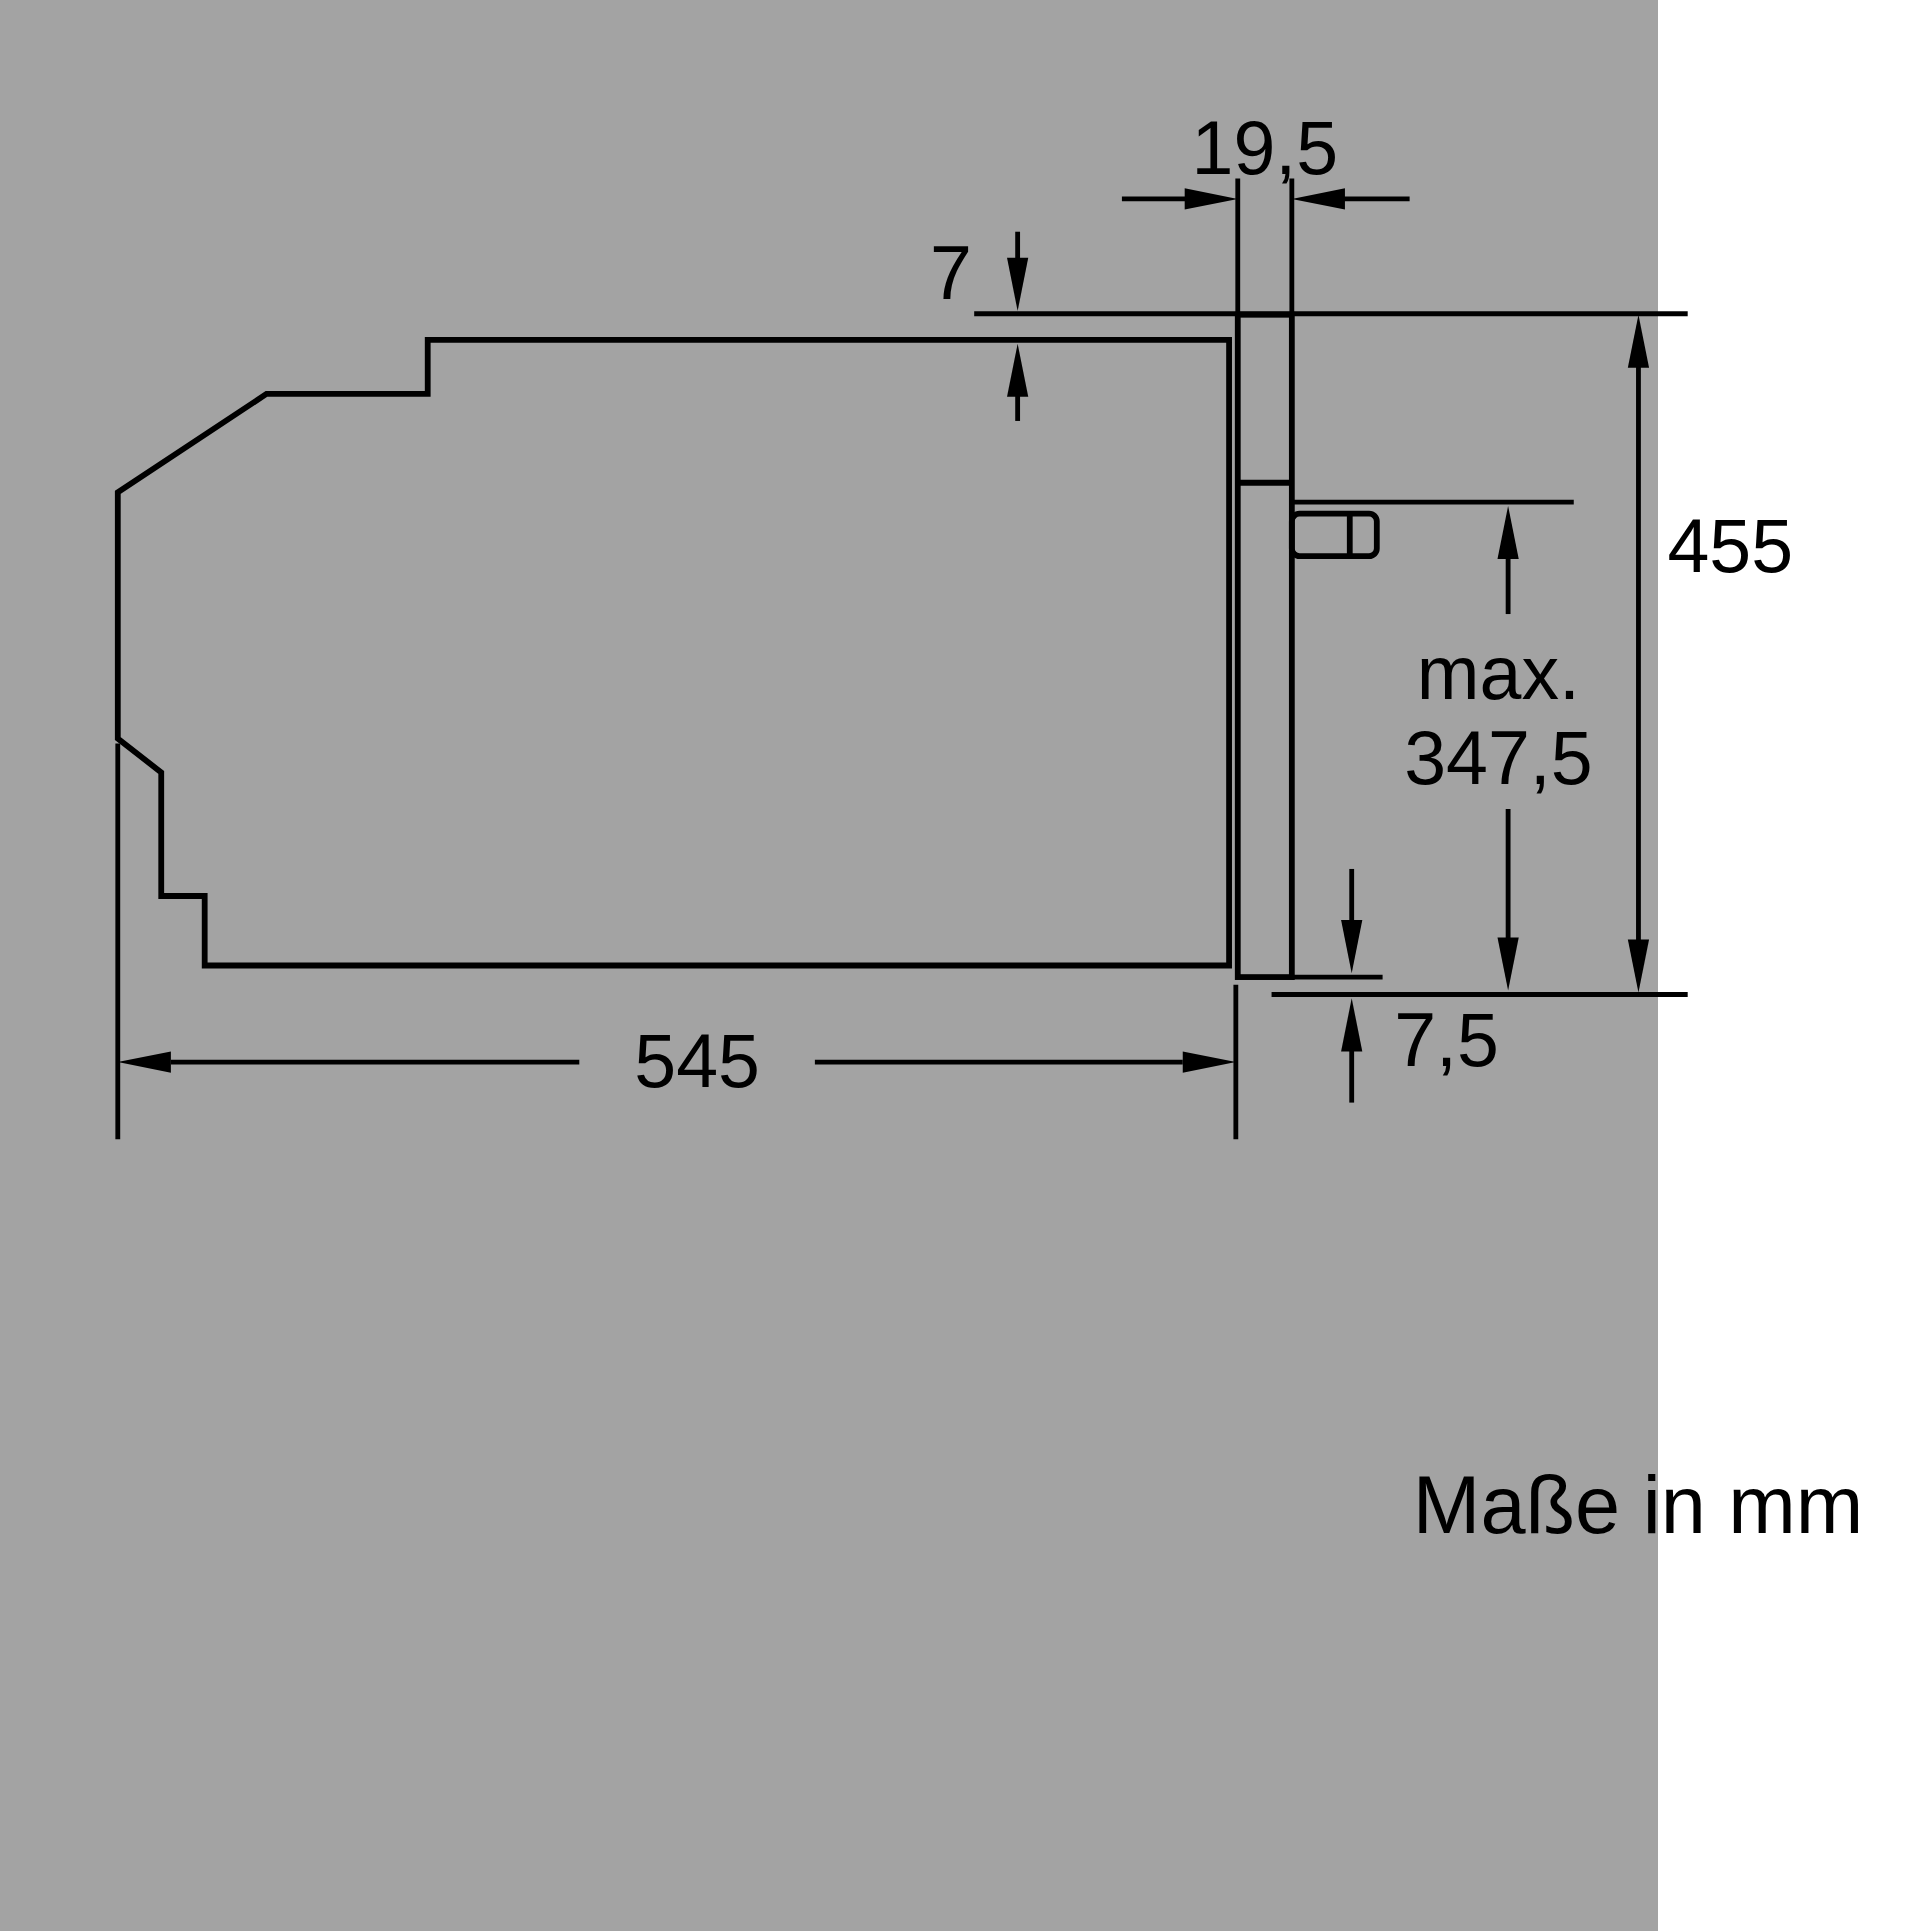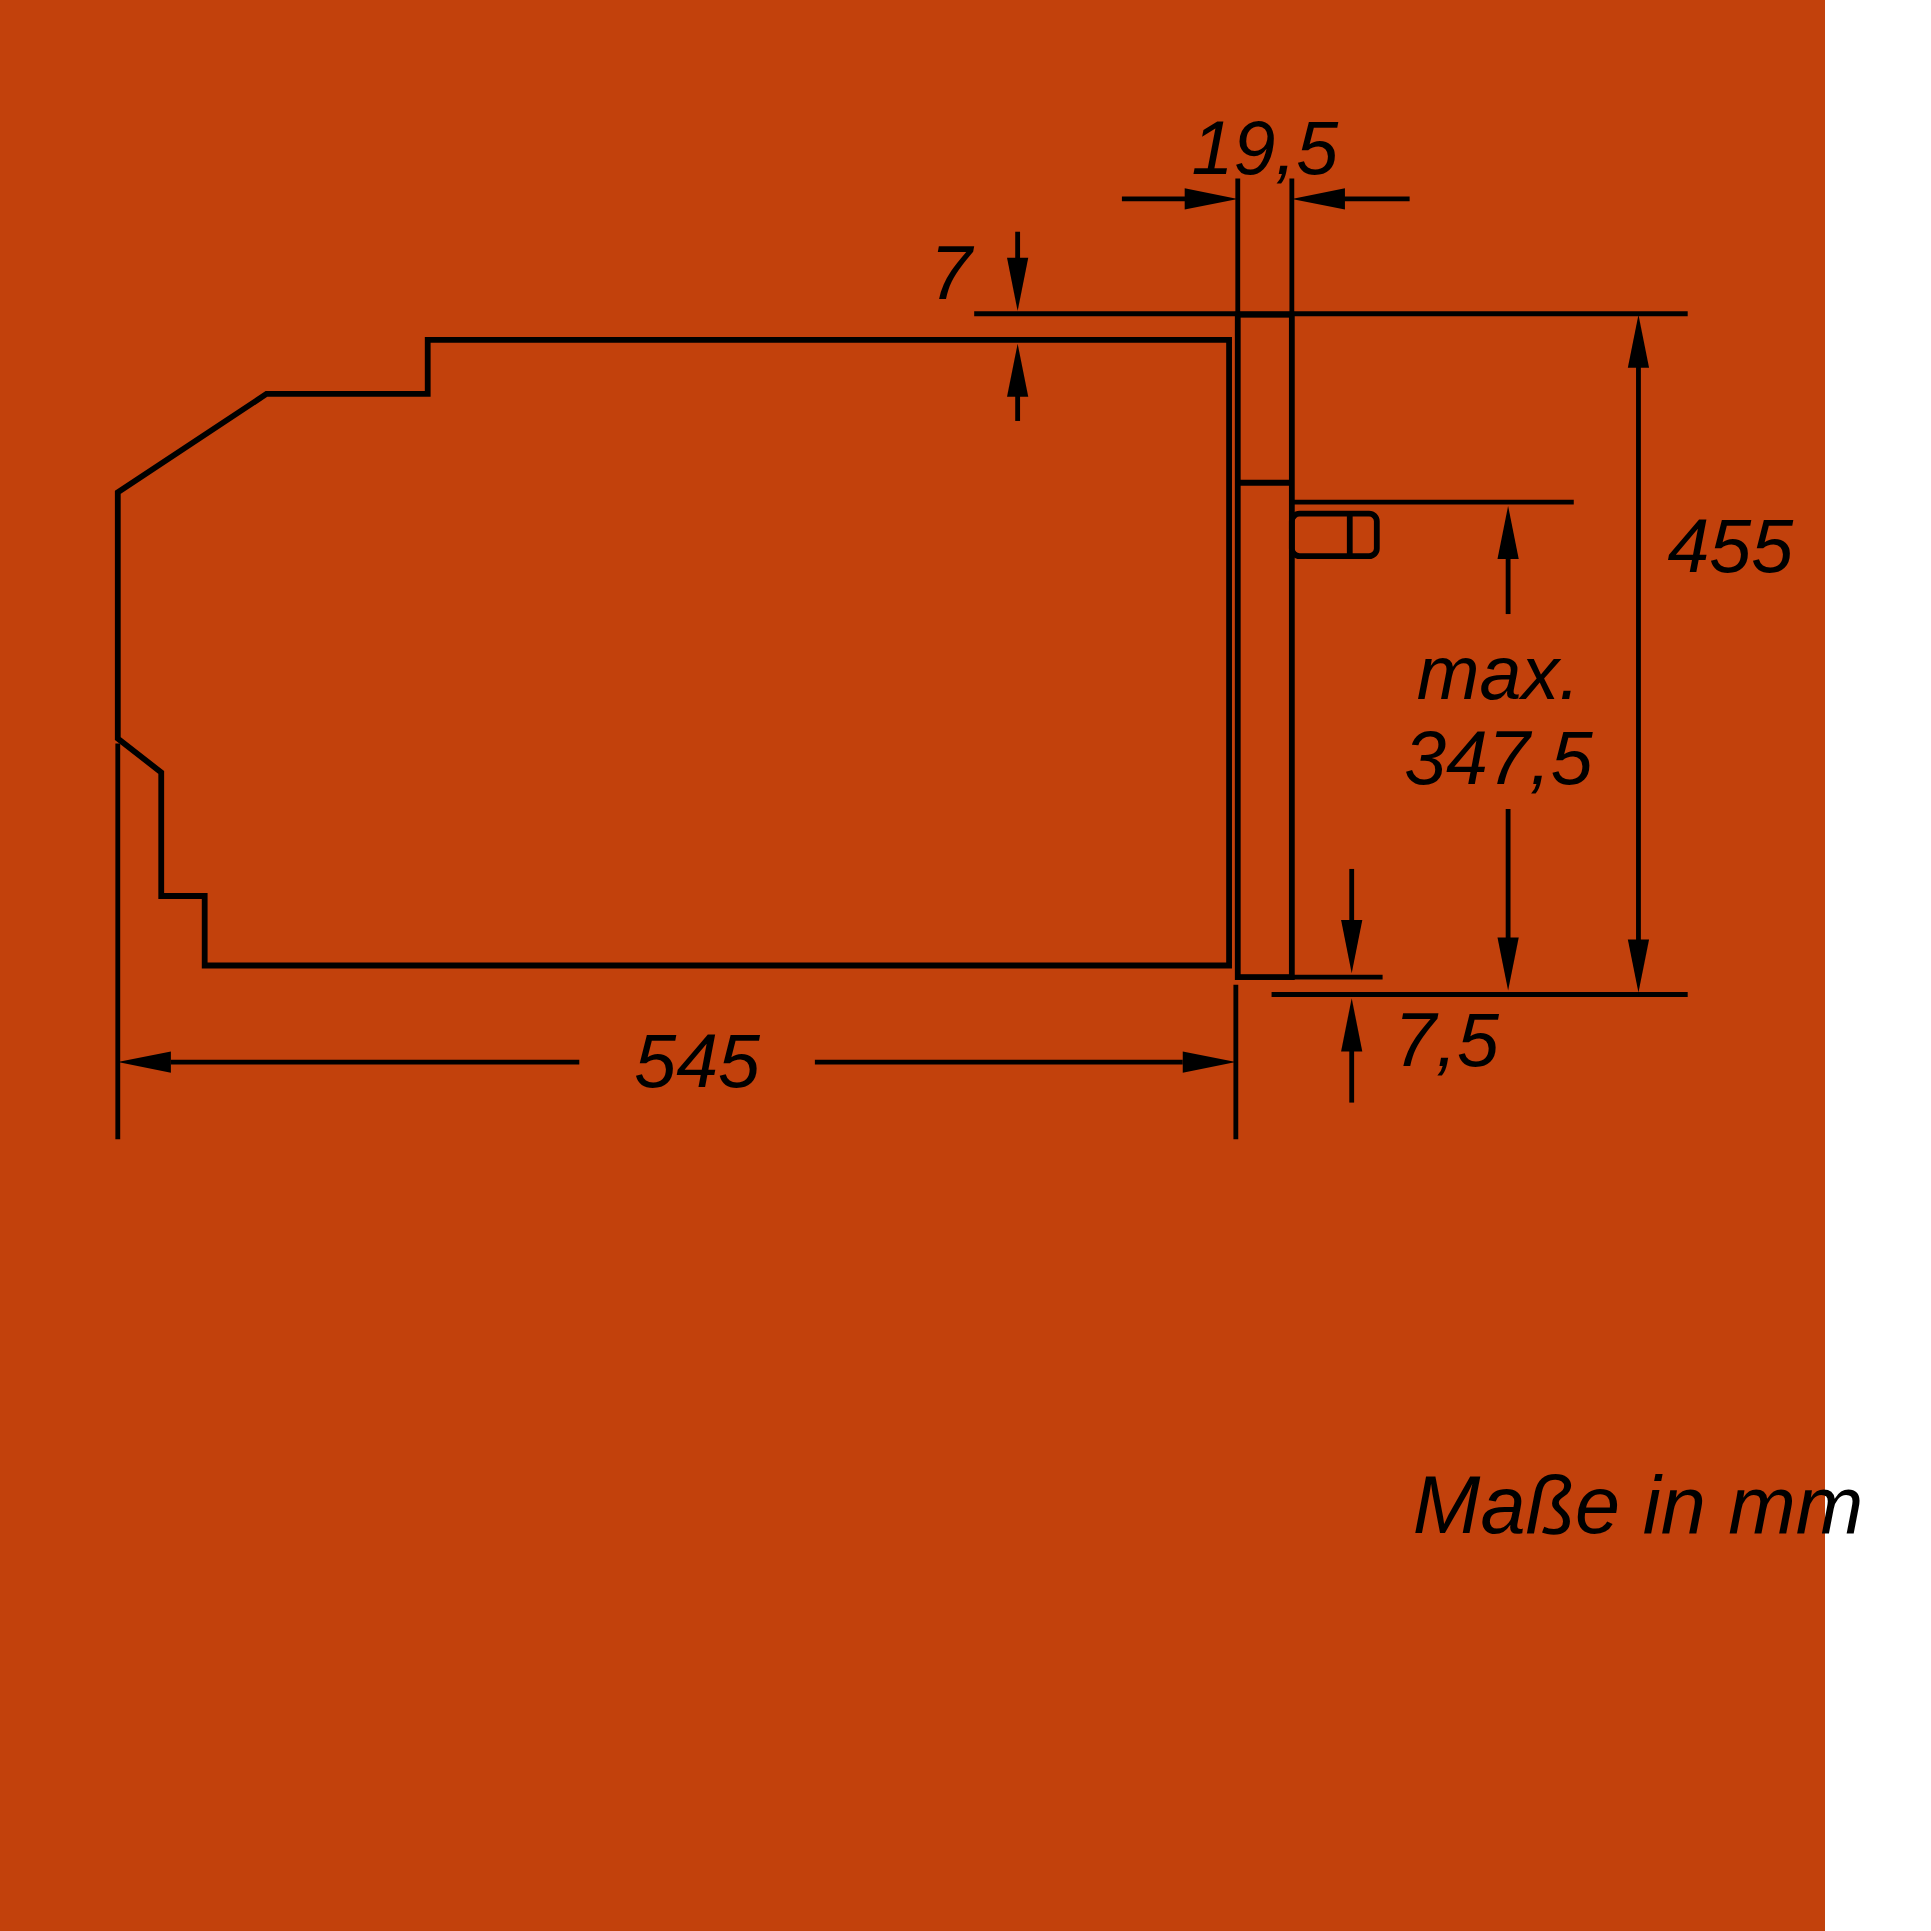--- a/index.html
+++ b/index.html
@@ -1,25 +1,24 @@
 <!DOCTYPE html>
 <html><head>
 <meta charset="utf-8">
 <style>
   html, body {
     margin: 0;
     padding: 0;
     background: #ffffff;
   }
   .stage {
-    width: 1825px;
+    width: 1658px;
     height: 1931px;
     position: relative;
-    background: #c2410c;
-    font-style: italic;
+    background: #a3a3a3;
   }
   svg {
     display: block;
   }
   .obj-line {
     stroke: #000000;
     stroke-width: 6;
     fill: none;
     stroke-linejoin: miter;
   }

